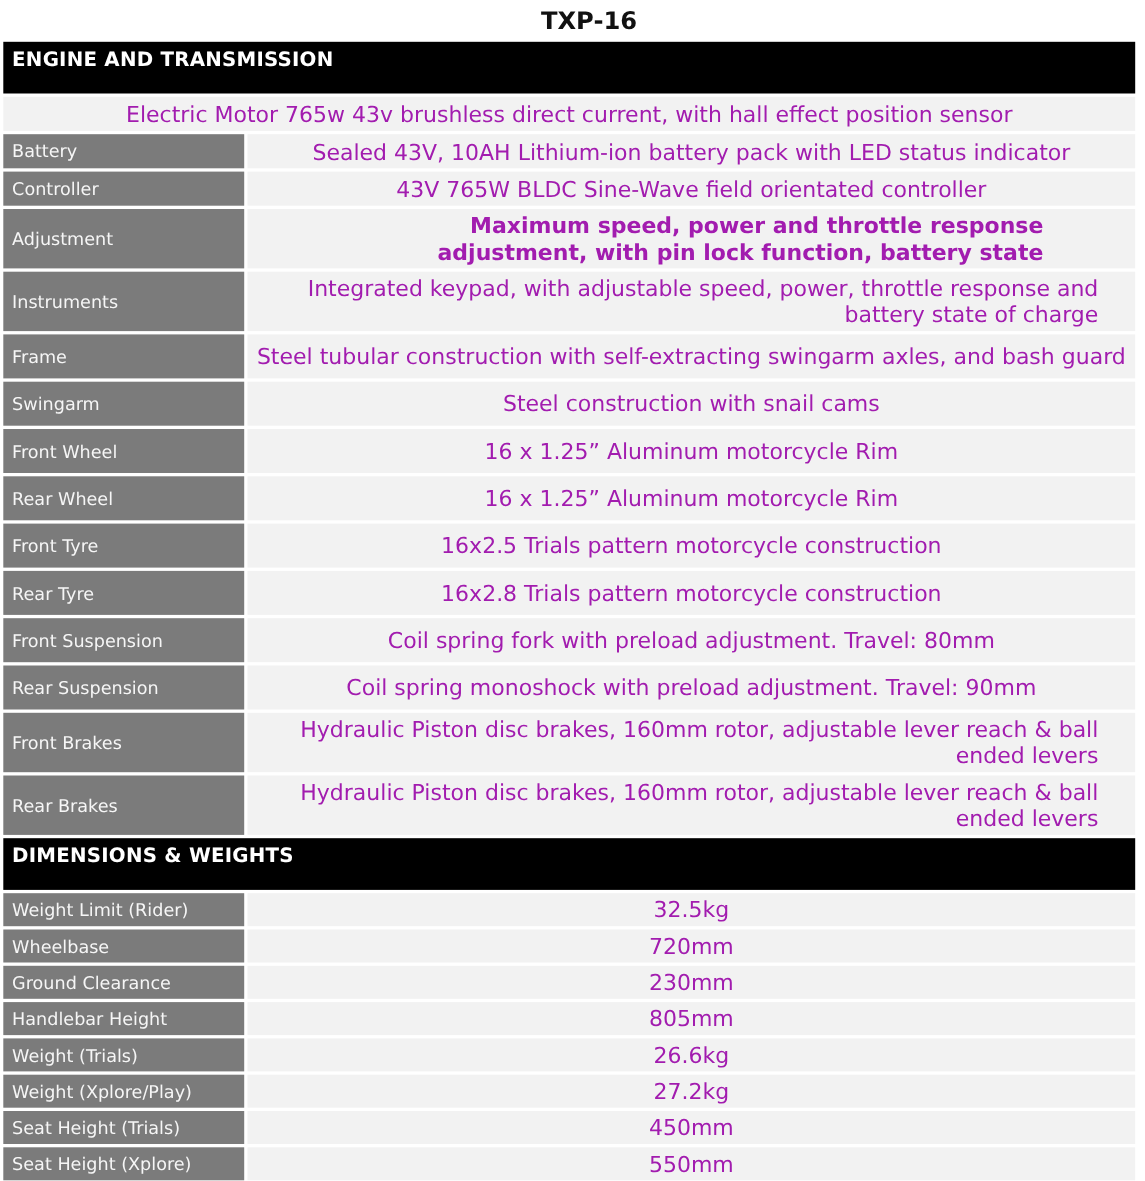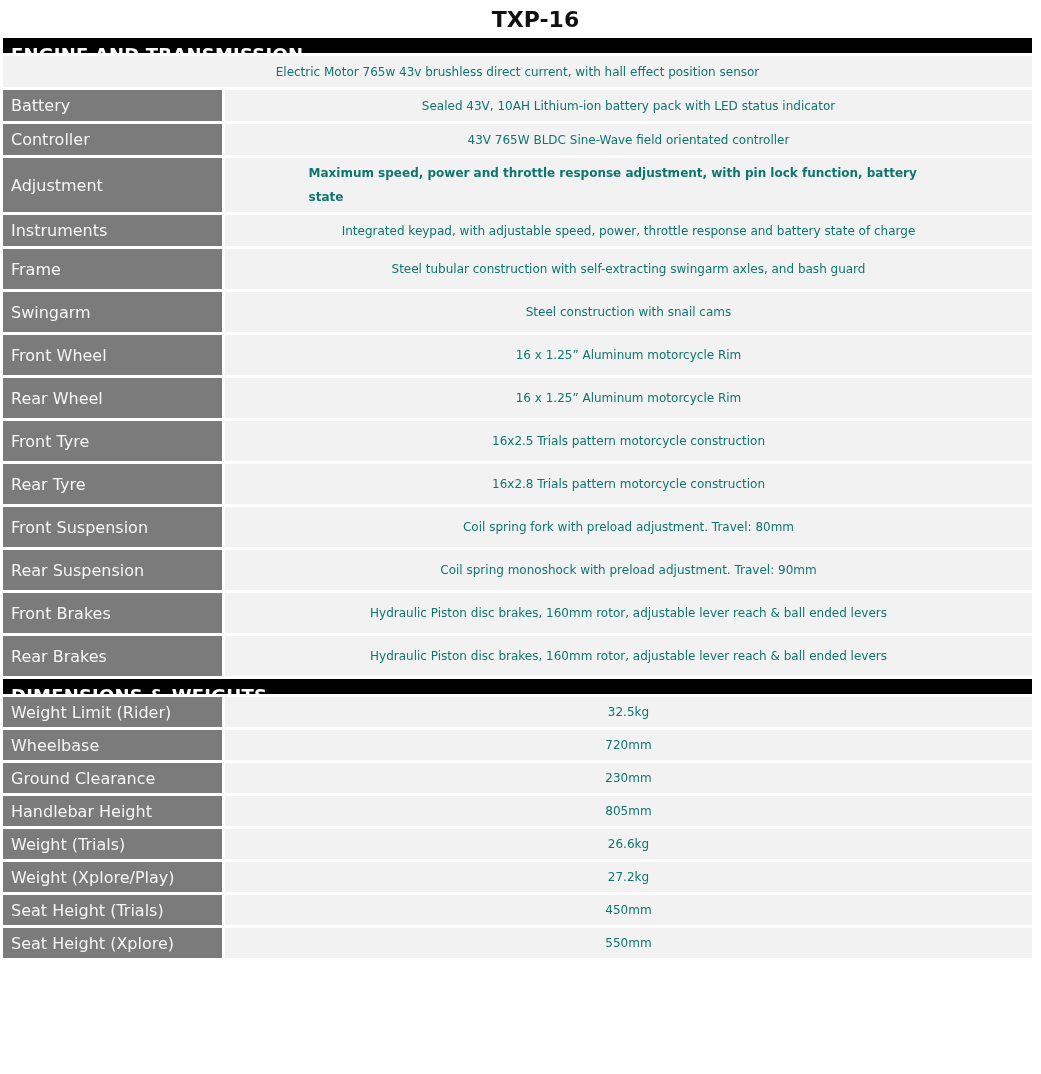--- a/index.html
+++ b/index.html
@@ -19,21 +19,21 @@
     font-size: 22px;
     font-weight: bold;
     color: #111111;
   }
   .spec-table {
     margin-left: 3px;
     width: 1029px;
   }
   .sec-header {
     box-sizing: border-box;
-    height: 15px;
+    height: 47px;
     line-height: 33px;
     background: #000000;
     color: #ffffff;
     font-size: 18px;
     font-weight: bold;
     padding-left: 8px;
     margin-bottom: 3px;
     letter-spacing: 0.2px;
   }
   .row {
@@ -49,26 +49,26 @@
     color: #f6f6f6;
     font-size: 16px;
     display: flex;
     align-items: center;
     padding-left: 8px;
   }
   .cell-value {
     box-sizing: border-box;
     flex: 1 1 auto;
     background: #f2f2f2;
-    color: #0f766e;
-    font-size: 12px;
+    color: #a21caf;
+    font-size: 20px;
     display: flex;
     align-items: center;
     justify-content: center;
-    text-align: left;
+    text-align: right;
     padding: 3px 4px;
   }
   .cell-value p {
     margin: 0 auto;
     line-height: 24px;
   }
   
   .row-e { min-height: 31px; }
   .row-c { min-height: 40px; }
   .row-d { min-height: 28px; }

